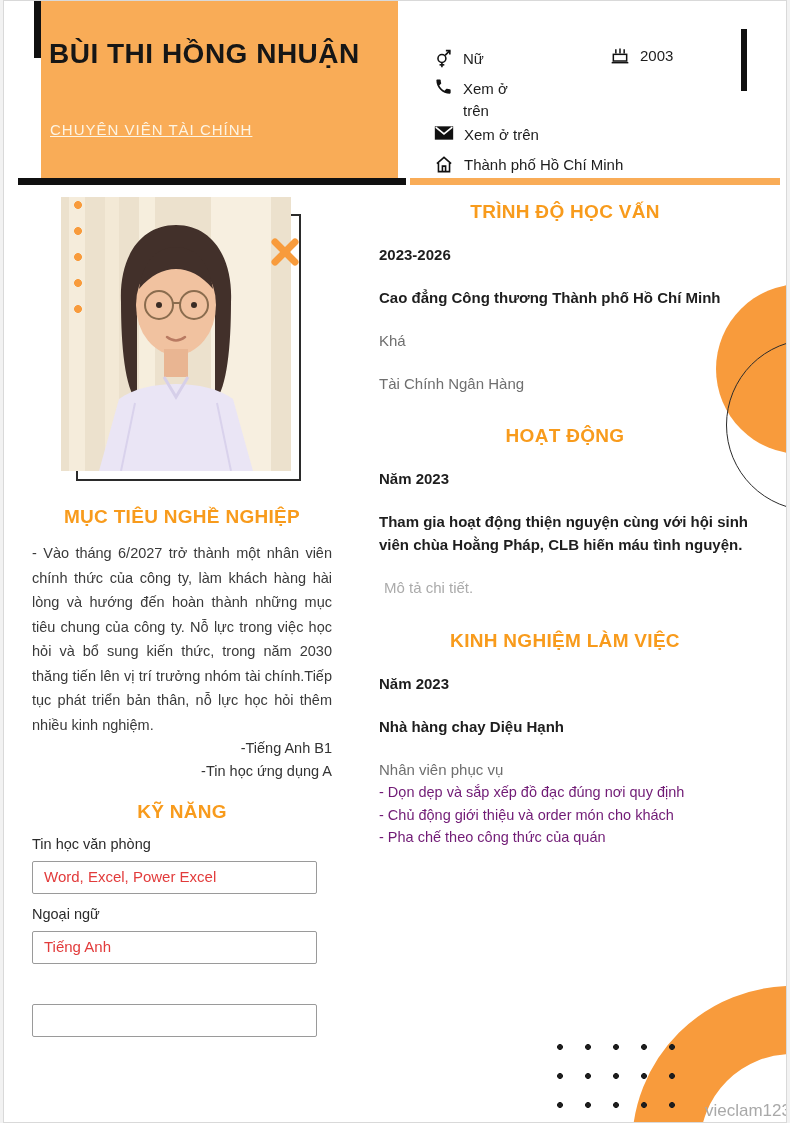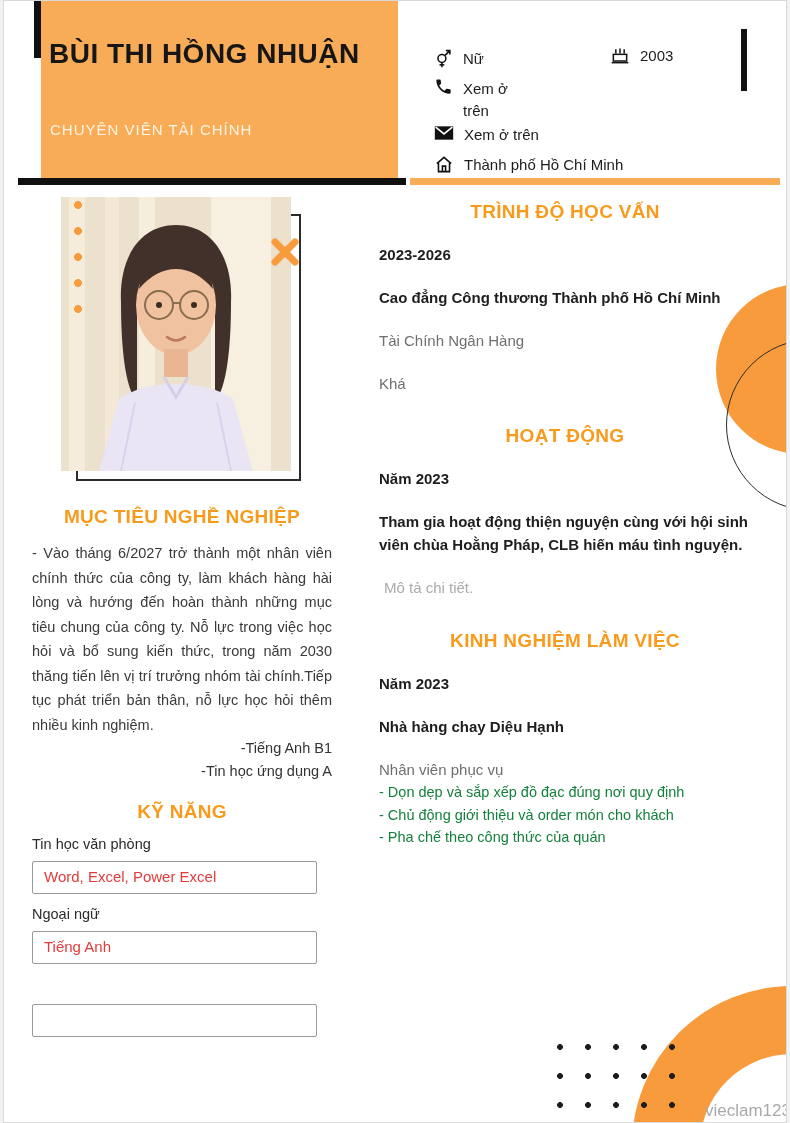--- a/index.html
+++ b/index.html
@@ -13,21 +13,21 @@
   html,body{background:#f2f2f2;}
   body{font-family:"Liberation Sans", sans-serif;}
   .page{
     position:relative;width:784px;height:1123px;margin:0 auto;
     background:#fff;border:1px solid #d9d9d9;overflow:hidden;color:#222;
   }
   
   .topbar-left{position:absolute;left:30px;top:0;width:7px;height:57px;background:#101010;}
   .orange-block{position:absolute;left:37px;top:0;width:357px;height:180px;background:var(--header-bg);}
   .name{position:absolute;left:8px;top:36px;width:320px;font-size:28px;line-height:34px;font-weight:bold;color:#161616;letter-spacing:0.5px;}
-  .job-title{position:absolute;left:9px;top:120px;font-size:15px;color:#fdf4e3;letter-spacing:1px;}
+  .job-title{position:absolute;left:9px;top:120px;font-size:15px;color:#fdf4e3;letter-spacing:1px;text-decoration:underline;}
   .topbar-right{position:absolute;left:737px;top:28px;width:6px;height:62px;background:#101010;}
   .contacts{position:absolute;left:430px;top:42px;width:290px;font-size:15px;color:#1d1d1d;}
   .c-item{position:absolute;display:flex;align-items:flex-start;gap:10px;}
   .c-item svg{flex:0 0 auto;}
   .c-gender{left:0;top:6px;}
   .c-birth{left:176px;top:3px;}
   .c-phone{left:0;top:34px;width:80px;}
   .c-phone .c-label{line-height:22px;}
   .c-mail{left:0;top:82px;}
   .c-home{left:0;top:112px;}
@@ -56,21 +56,21 @@
     padding:6px 11px;font-size:15px;color:var(--red);background:#fff;}
   .skill-box.empty{margin-top:40px;}
   .right-col{position:absolute;left:375px;top:200px;width:372px;font-size:15px;color:#2e2e2e;}
   .right-col .sec-h{margin-bottom:9px;}
   .rline{line-height:23px;margin-top:20px;}
   .bold{font-weight:bold;color:#1e1e1e;}
   .muted{color:#6f6f6f;}
   .faint{color:#ababab;padding-left:5px;}
   .h-act{margin-top:30px;}
   .h-exp{margin-top:31px;}
-  .duty{line-height:22.5px;color:#15803d;font-size:14.5px;}
+  .duty{line-height:22.5px;color:#701a75;font-size:14.5px;}
   
   .deco-fill-circle{position:absolute;left:712px;top:283px;width:170px;height:170px;border-radius:50%;background:var(--deco);}
   .deco-outline-circle{position:absolute;left:722px;top:338px;width:172px;height:172px;border-radius:50%;border:1.5px solid #2b2b2b;}
   .deco-ring{position:absolute;left:628px;top:985px;width:320px;height:320px;border-radius:50%;border:68px solid var(--deco);}
   .deco-dot-grid{position:absolute;left:553px;top:1043px;width:125px;height:76px;
     background-image:radial-gradient(circle at 3px 3px,#1d1d1d 2.6px,transparent 3.2px);
     background-size:28px 29px;}
   .watermark{position:absolute;left:701px;top:1100px;font-size:17px;color:#a9a9a9;}
 </style>
 </head>
@@ -190,22 +190,22 @@
     <div class="skill-box">Word, Excel, Power Excel</div>
     <div class="skill-label">Ngoại ngữ</div>
     <div class="skill-box">Tiếng Anh</div>
     <div class="skill-box empty"></div>
   </div>
 
   <div class="right-col">
     <h2 class="sec-h">TRÌNH ĐỘ HỌC VẤN</h2>
     <div class="rline bold">2023-2026</div>
     <div class="rline bold">Cao đẳng Công thương Thành phố Hồ Chí Minh</div>
+    <div class="rline muted">Khá</div>
     <div class="rline muted">Tài Chính Ngân Hàng</div>
-    <div class="rline muted">Khá</div>
 
     <h2 class="sec-h h-act">HOẠT ĐỘNG</h2>
     <div class="rline bold">Năm 2023</div>
     <div class="rline bold">Tham gia hoạt động thiện nguyện cùng với hội sinh viên chùa Hoằng Pháp, CLB hiến máu tình nguyện.</div>
     <div class="rline faint">Mô tả chi tiết.</div>
 
     <h2 class="sec-h h-exp">KINH NGHIỆM LÀM VIỆC</h2>
     <div class="rline bold">Năm 2023</div>
     <div class="rline bold">Nhà hàng chay Diệu Hạnh</div>
     <div class="rline muted">Nhân viên phục vụ</div>

